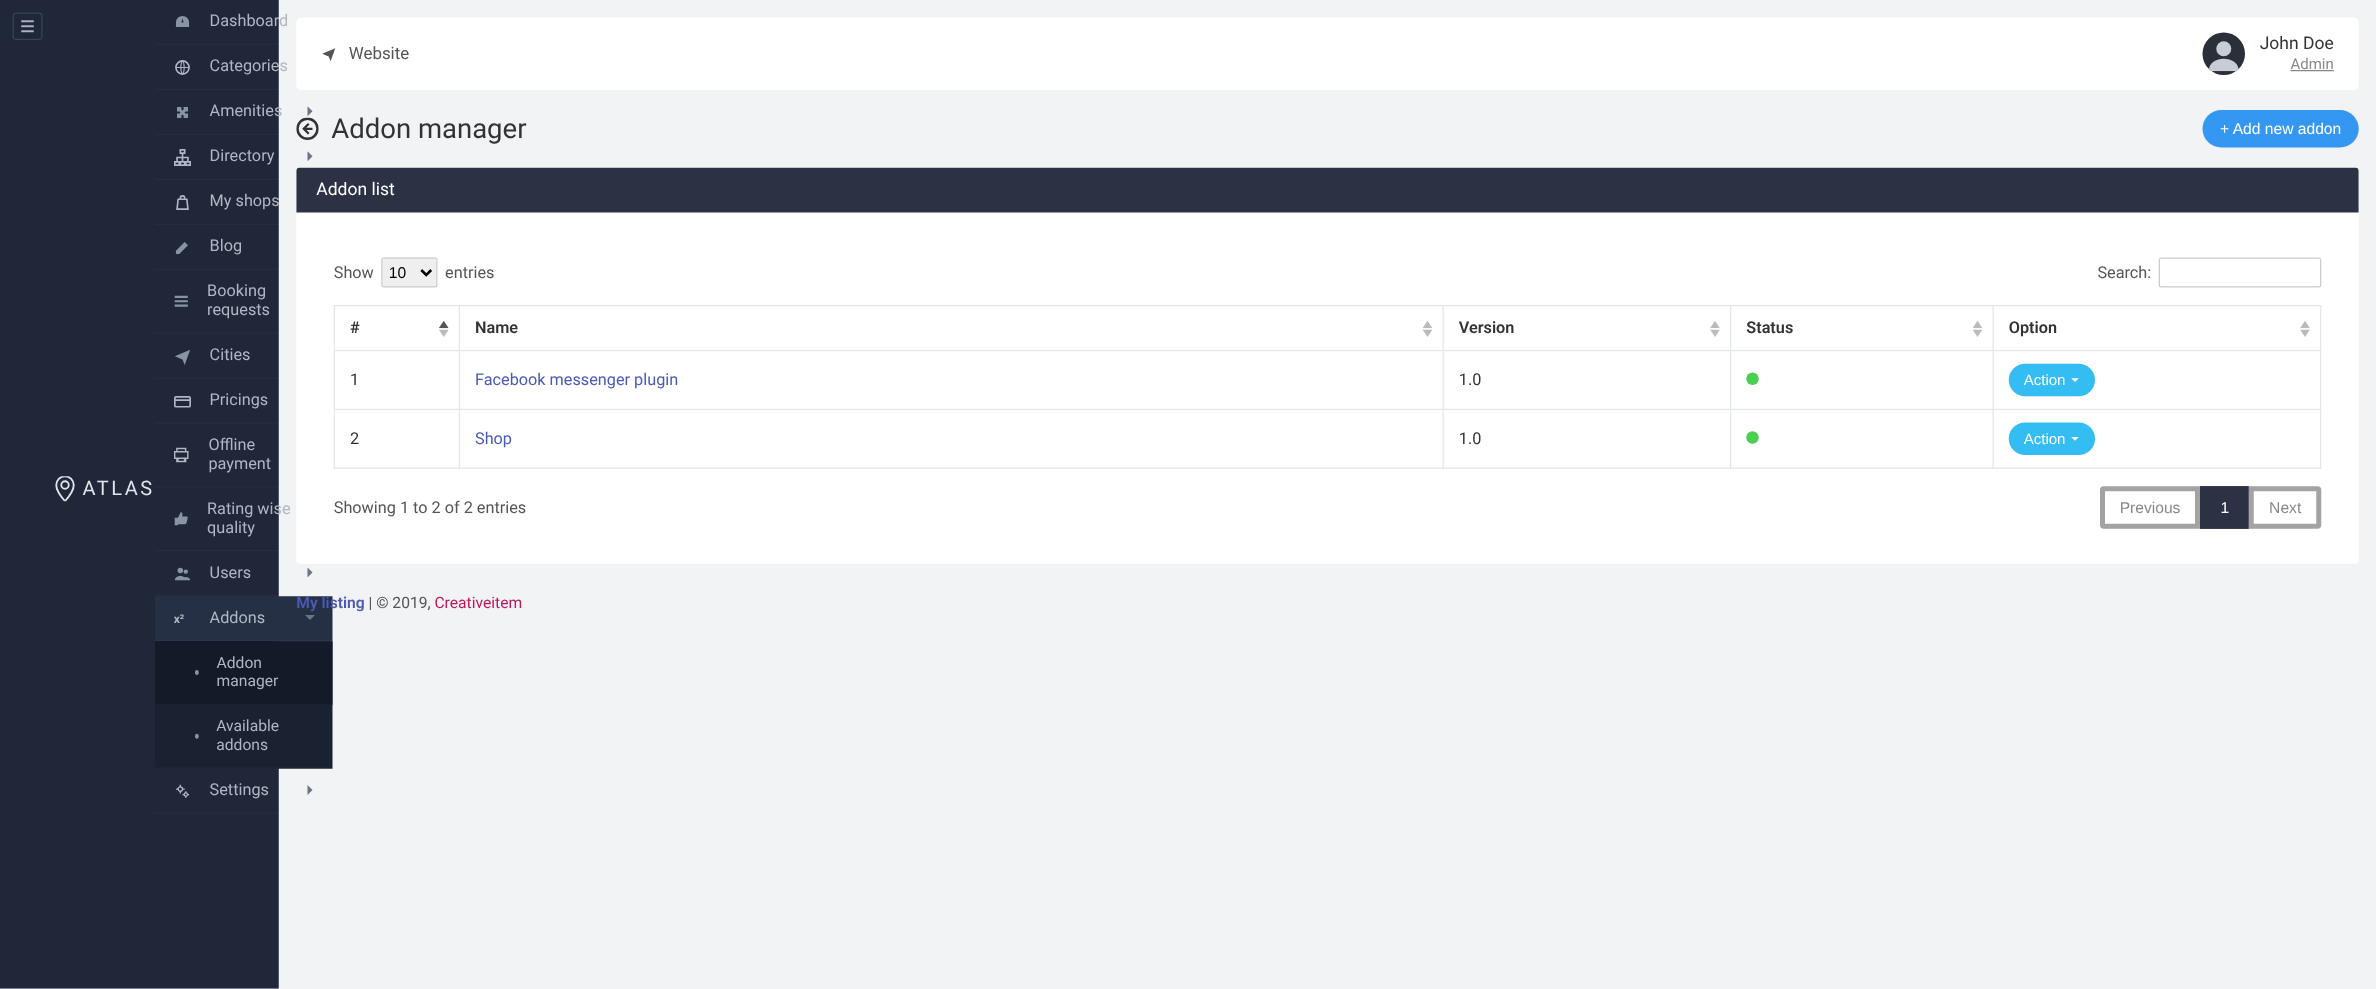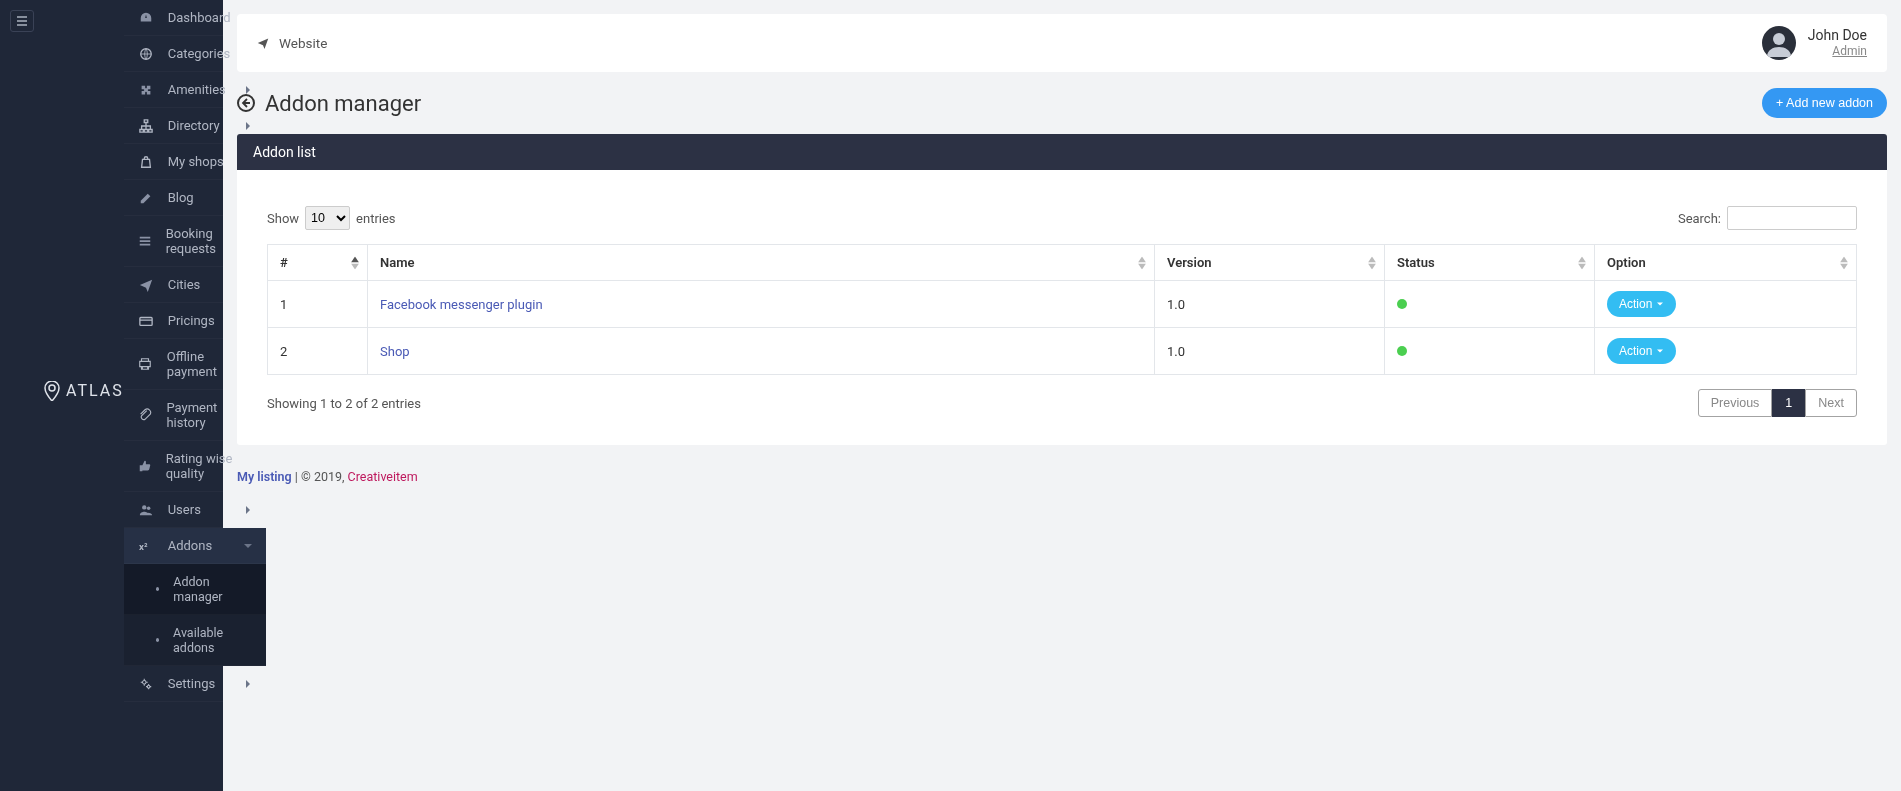--- a/index.html
+++ b/index.html
@@ -63,21 +63,21 @@
 .col-ver { width: 230px; }
 .col-status { width: 210px; }
 .col-opt { width: 262px; }
 .status-dot { width: 10px; height: 10px; background: #4bcf50; border-radius: 50%; display: inline-block; }
 .act-btn { background: #33bdf2; color: #fff; border: none; padding: 6px 12px; border-radius: 14px; font-size: 12px; cursor: pointer; display: inline-flex; align-items: center; gap: 4px; }
 .act-btn svg { width: 8px; height: 6px; fill: #fff; }
 td.name a { color: #4a5ab5; text-decoration: none; }
 
 .dt-bottom { display: flex; align-items: center; margin-top: 14px; font-size: 13px; color: #555; }
 .pager { margin-left: auto; display: flex; }
-.pager button { border: 1px solid #a3a3a3; background: #fff; padding: 6px 12px; font-size: 12.5px; color: #888; cursor: pointer; }
+.pager button { border: 4px solid #a3a3a3; background: #fff; padding: 6px 12px; font-size: 12.5px; color: #888; cursor: pointer; }
 .pager button.active { background: #2c3144; color: #fff; border-color: #2c3144; }
 .pager button:first-child { border-radius: 3px 0 0 3px; }
 .pager button:last-child { border-radius: 0 3px 3px 0; }
 
 .footer { font-size: 12.5px; color: #555; padding-top: 8px; }
 .footer a { color: #4a5ab5; text-decoration: none; font-weight: 600; }
 .footer .ci { color: #be185d; }
 </style>
 </head>
 <body>
@@ -273,28 +273,20 @@
               <use href="#i-chev-r"></use>
             </svg></span>
         </div>
         <div class="nav-item">
           <span class="nav-icon">
             <svg>
               <use href="#i-printer"></use>
             </svg>
           </span>
           <span>Offline payment</span>
-        </div>
-        <div class="nav-item">
-          <span class="nav-icon">
-            <svg>
-              <use href="#i-clip"></use>
-            </svg>
-          </span>
-          <span>Payment history</span>
         </div>
         <div class="nav-item">
           <span class="nav-icon">
             <svg>
               <use href="#i-thumb"></use>
             </svg>
           </span>
           <span>Rating wise quality</span>
         </div>
         <div class="nav-item">

